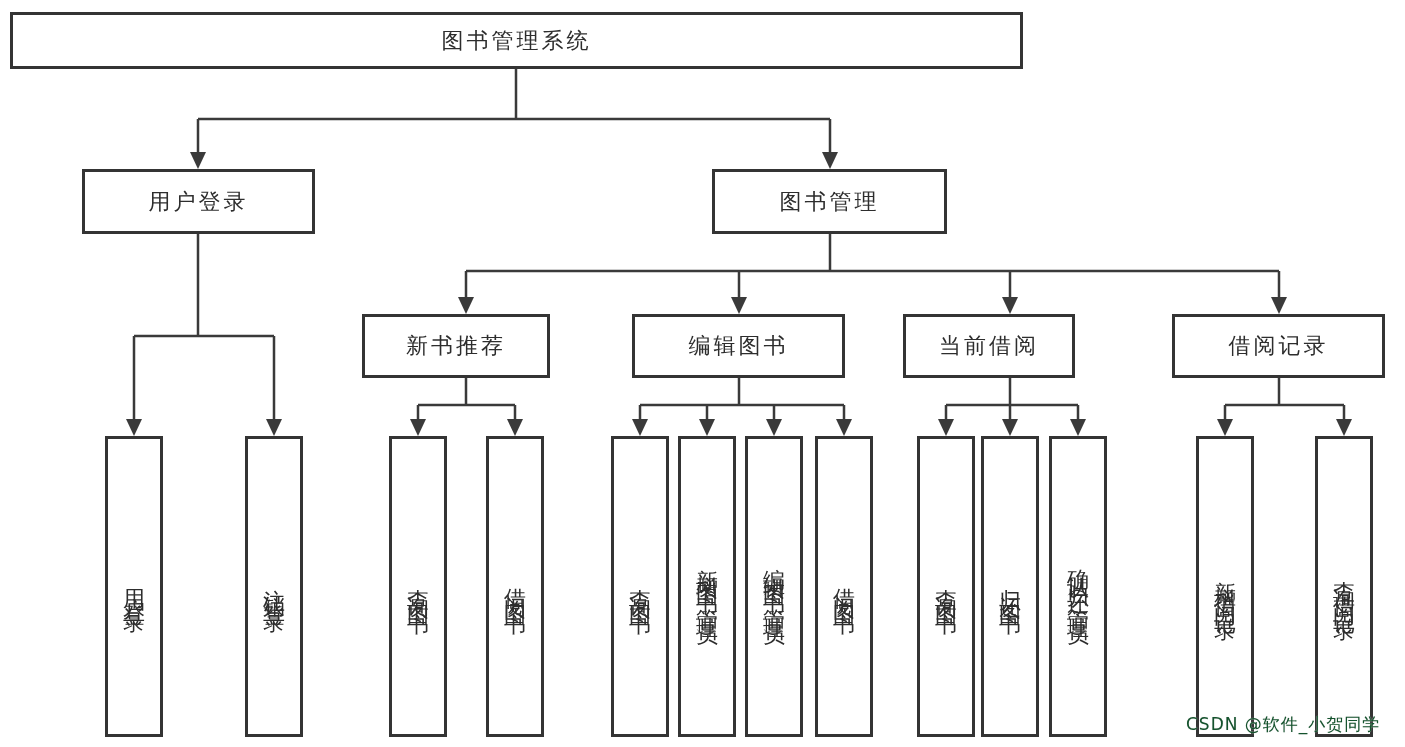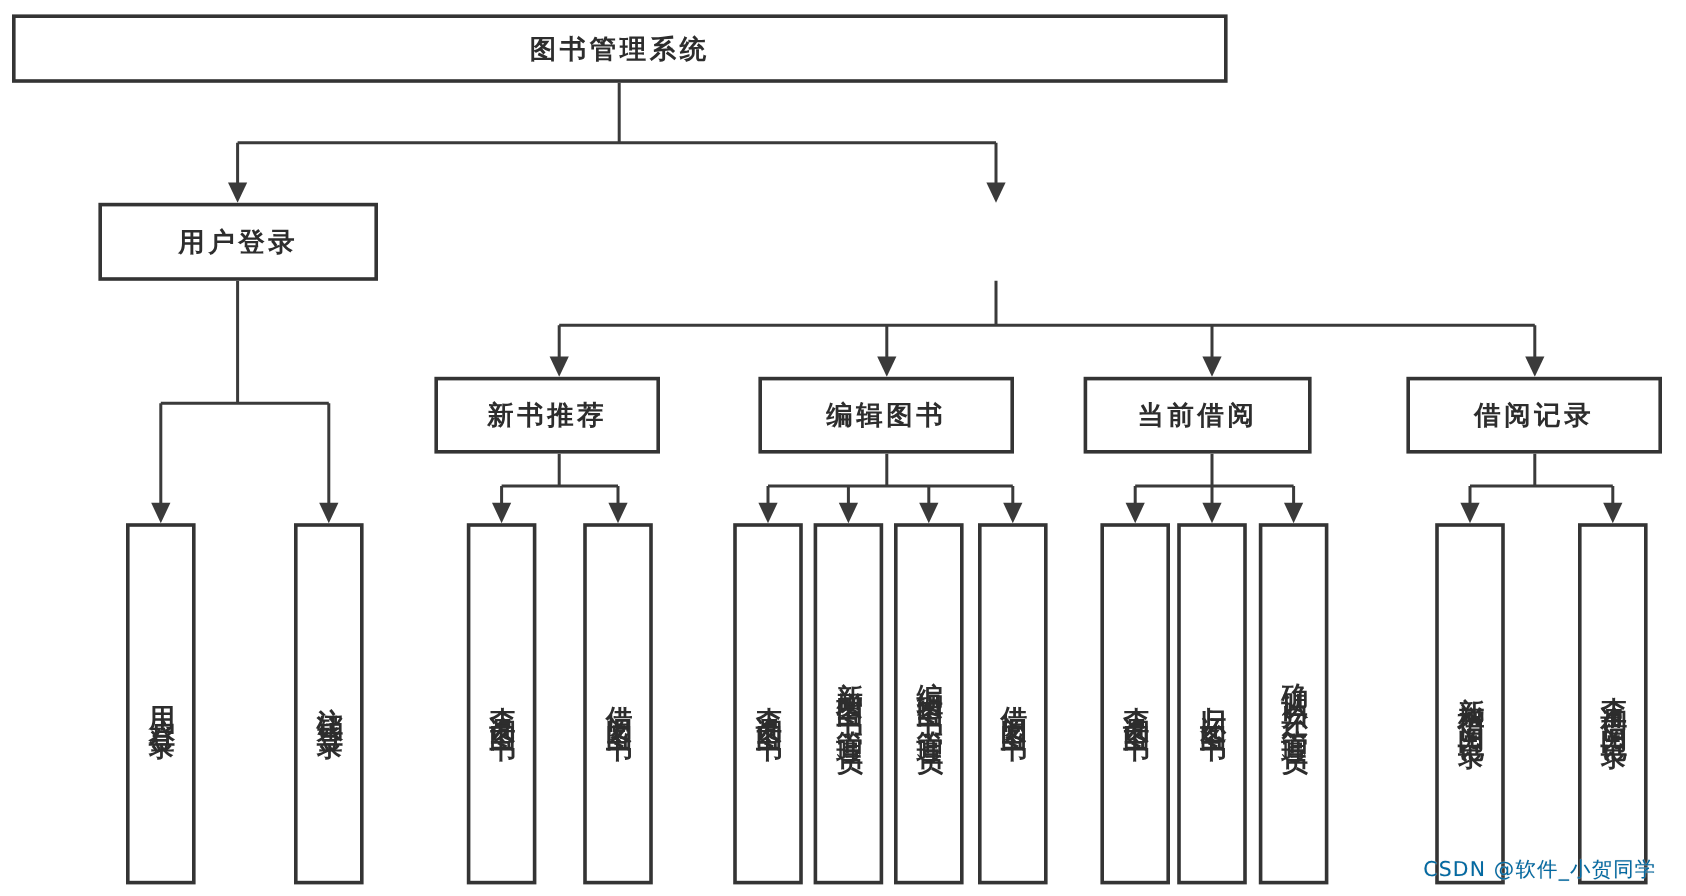--- a/index.html
+++ b/index.html
@@ -11,21 +11,20 @@
     overflow:hidden;
   }
   #connectors{position:absolute;left:0;top:0;width:1405px;height:747px;}
   .box{
     position:absolute;
     background:#ffffff;
     border:3px solid #343434;
     box-sizing:border-box;
     display:flex;align-items:center;justify-content:center;
     color:#2d2d2d;
-    font-weight:bold;
   }
   .h-box span{
     font-size:22px;
     letter-spacing:3px;
     white-space:nowrap;
     color:#2d2d2d;
   }
   .v-box span{
     writing-mode:vertical-rl;
     text-orientation:mixed;
@@ -34,21 +33,21 @@
     line-height:1;
     color:#2d2d2d;
   }
   
   .lvl4{top:436px;width:58px;height:301px;}
   .watermark{
     position:absolute;
     left:1186px;top:713px;
     font-size:17px;
     letter-spacing:1px;
-    color:#0369a1;
+    color:#14532d;
     white-space:nowrap;
     text-shadow:0 0 1px #d7d7d7;
   }
 </style>
 </head>
 <body>
 
 <div id="stage">
 
   <svg id="connectors" width="1405" height="747" viewBox="0 0 1405 747" fill="none" xmlns="http://www.w3.org/2000/svg">
@@ -91,28 +90,31 @@
     </g>
   </svg>
 
   <div class="box h-box" style="left:10px;top:12px;width:1013px;height:57px;">
     <span>图书管理系统</span>
   </div>
 
   <div class="box h-box" style="left:82px;top:169px;width:233px;height:65px;">
     <span>用户登录</span>
   </div>
+  <div class="box h-box" style="left:712px;top:169px;width:235px;height:65px;">
+    <span>图书管理</span>
+  </div>
 
   <div class="box h-box" style="left:362px;top:314px;width:188px;height:64px;">
     <span>新书推荐</span>
   </div>
   <div class="box h-box" style="left:632px;top:314px;width:213px;height:64px;">
     <span>编辑图书</span>
   </div>
-  <div class="box h-box" style="left:903px;top:314px;width:190px;height:64px;text-align:right;">
+  <div class="box h-box" style="left:903px;top:314px;width:172px;height:64px;text-align:right;">
     <span>当前借阅</span>
   </div>
   <div class="box h-box" style="left:1172px;top:314px;width:213px;height:64px;">
     <span>借阅记录</span>
   </div>
 
   <div class="box v-box lvl4" style="left:105px;">
     <span>用户登录</span>
   </div>
   <div class="box v-box lvl4" style="left:245px;">

